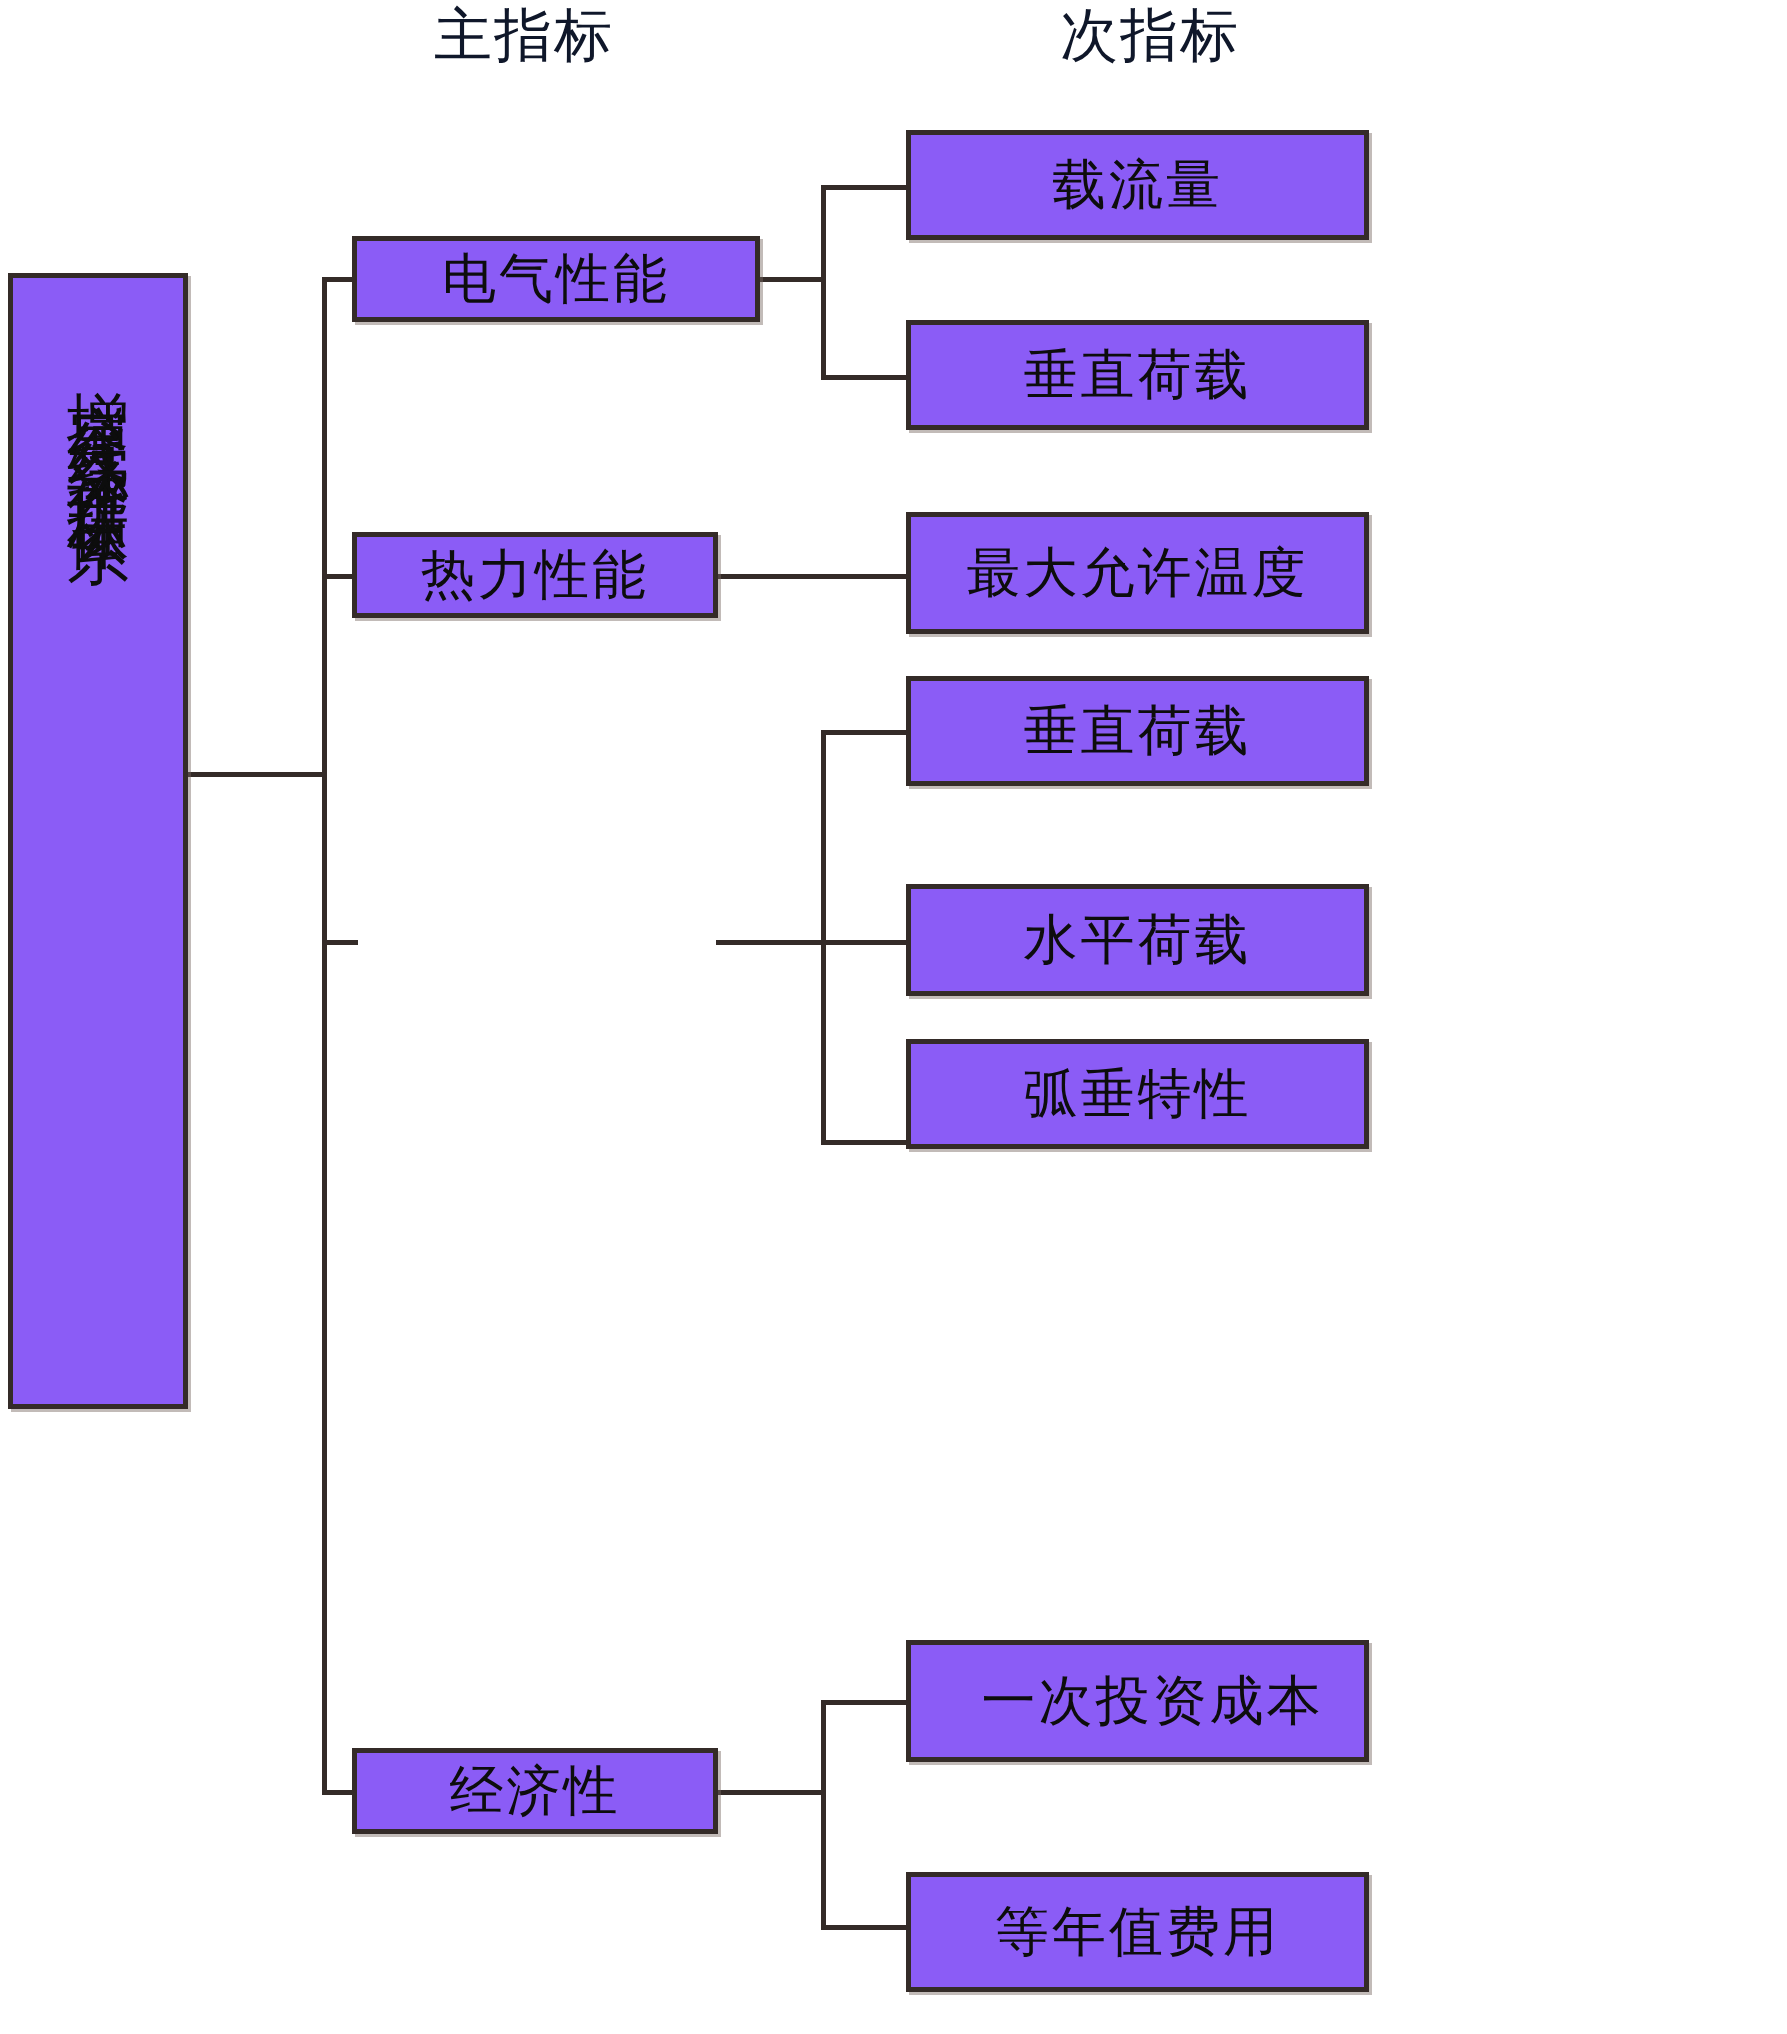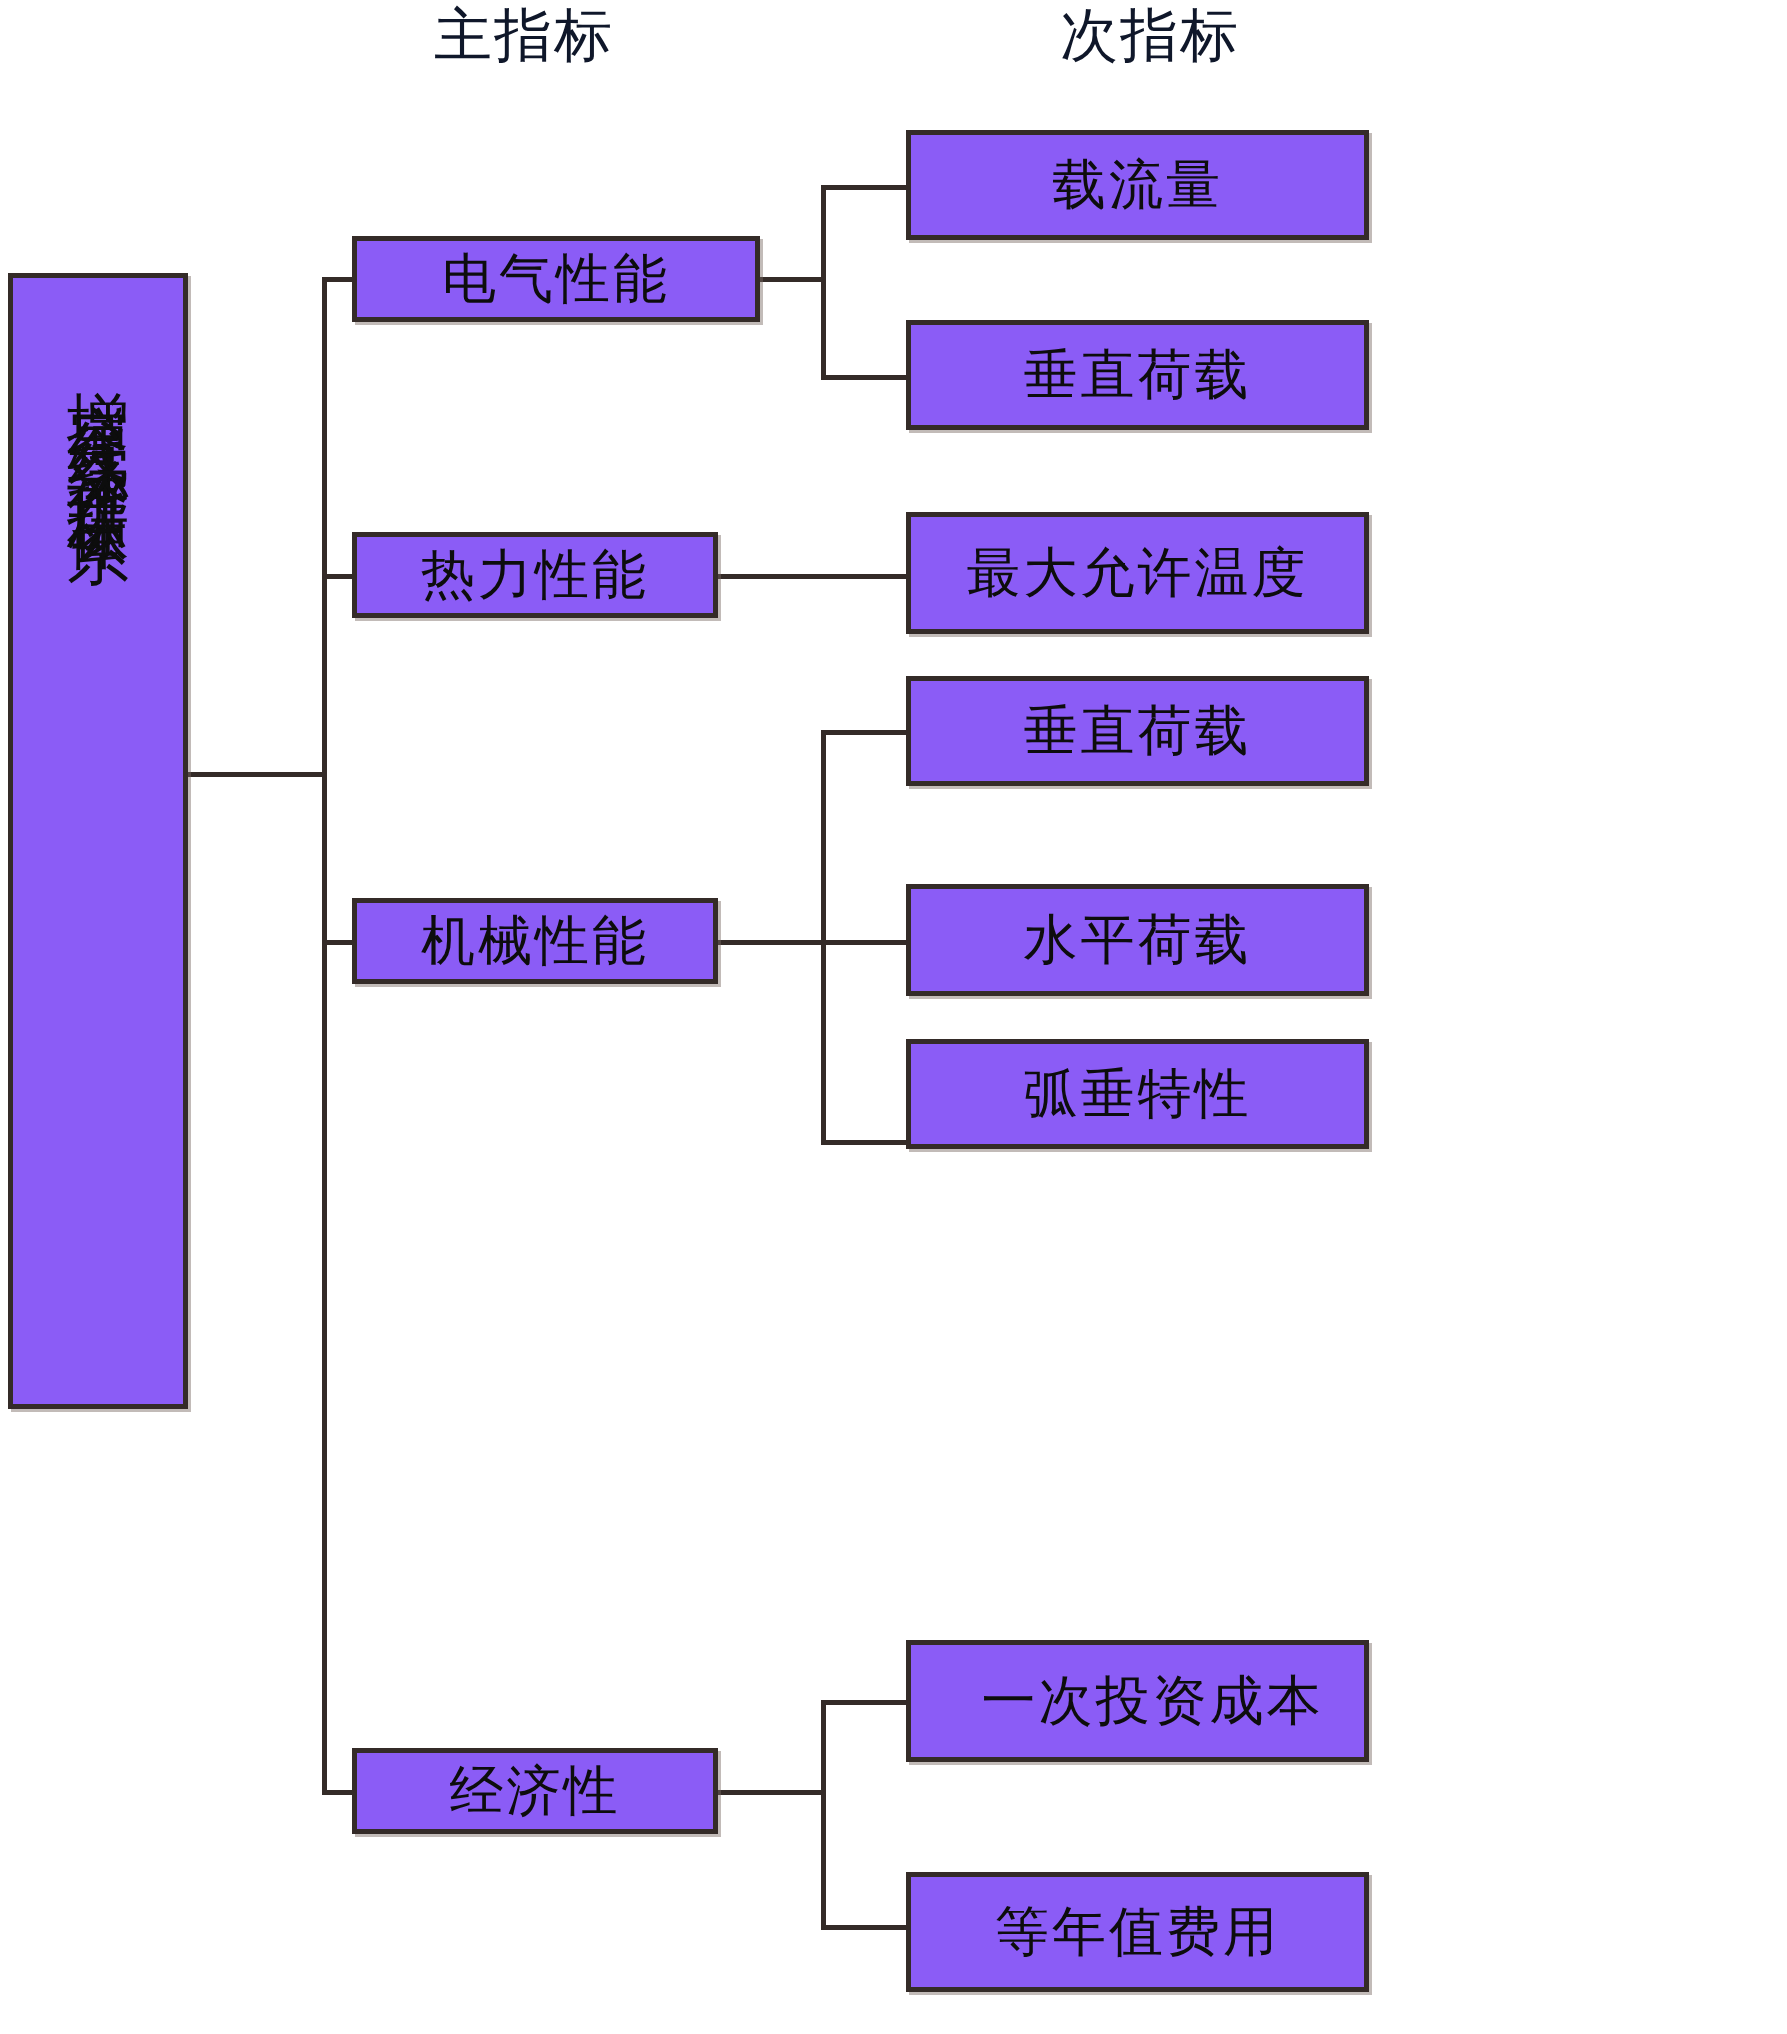--- a/index.html
+++ b/index.html
@@ -116,23 +116,20 @@
   </div>
 
   <div class="node primary" style="left:352px; top:236px; width:408px; height:86px;">
     <span class="label">电气性能</span>
   </div>
 
   <div class="node primary" style="left:352px; top:532px; width:366px; height:86px;">
     <span class="label">热力性能</span>
   </div>
 
-  <div class="node primary" style="left:352px; top:898px; width:366px; height:86px;">
-    <span class="label">机械性能</span>
-  </div>
 
   <div class="node primary" style="left:352px; top:1748px; width:366px; height:86px;">
     <span class="label">经济性</span>
   </div>
 
   <div class="node secondary" style="left:906px; top:130px; width:463px; height:110px;">
     <span class="label">载流量</span>
   </div>
 
   <div class="node secondary" style="left:906px; top:320px; width:463px; height:110px;">

